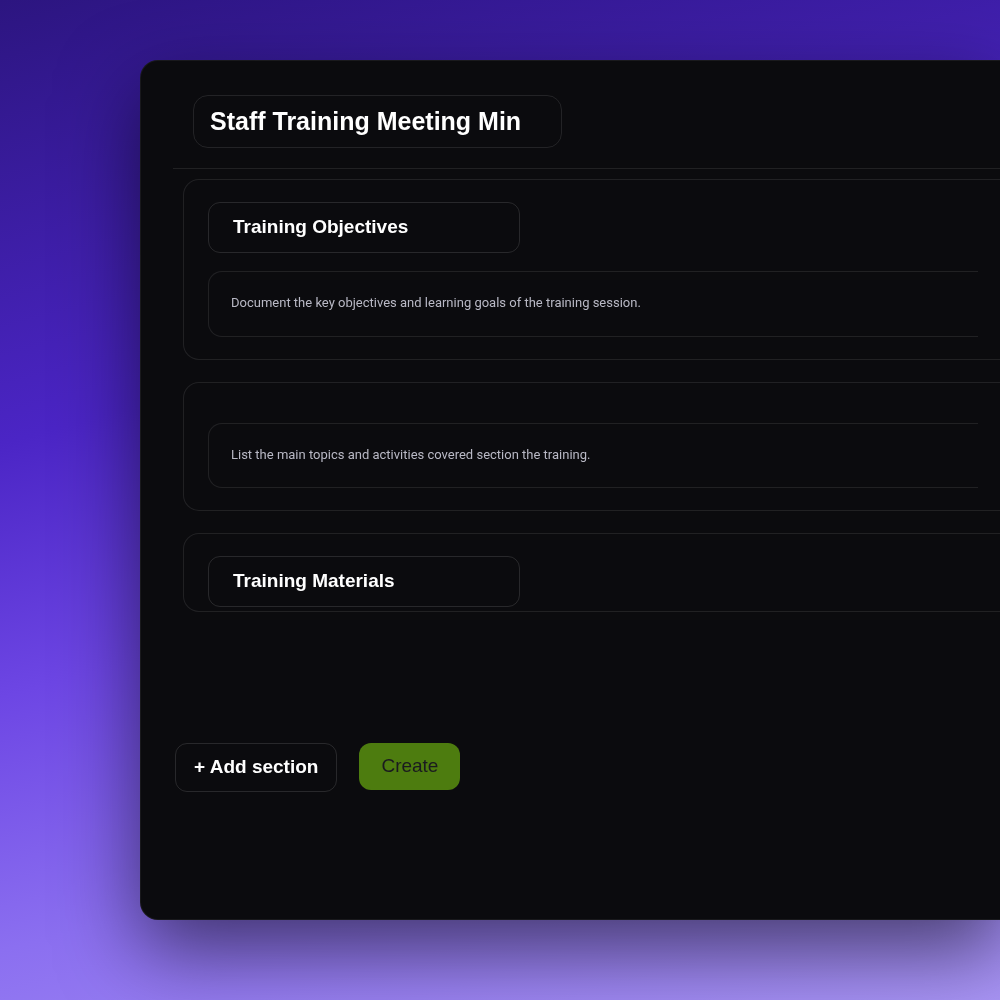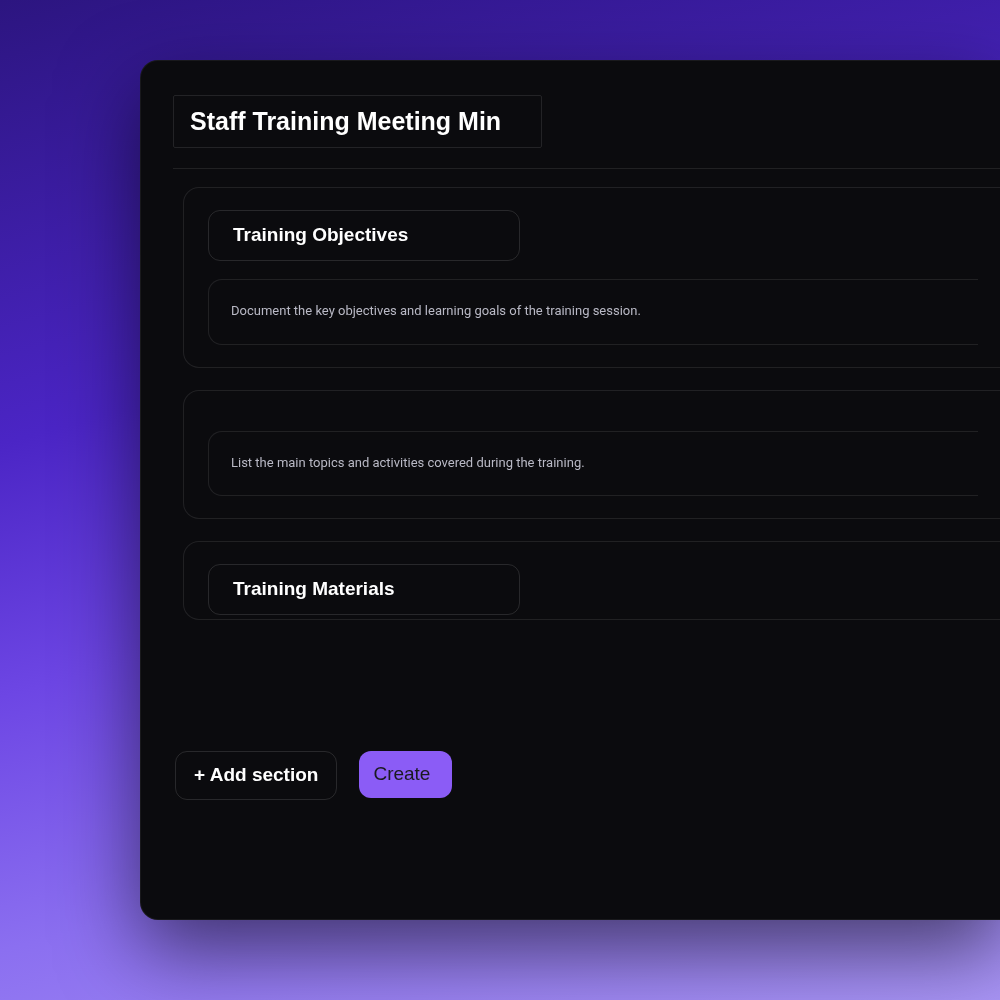--- a/index.html
+++ b/index.html
@@ -21,43 +21,44 @@
     border-right: none;
     box-shadow: 0 30px 80px rgba(0,0,0,0.55);
     padding: 34px 0 30px 32px;
     color: #e9e9ee;
     overflow: hidden;
   }
   .title-input {
     display: inline-block;
     background: transparent;
     border: 1px solid rgba(255,255,255,0.10);
-    border-radius: 2px;
+    border-radius: 15px;
     color: #ffffff;
     font-size: 25px;
     font-weight: 600;
     padding: 10px 16px 11px 16px;
     min-width: 320px;
     outline: none;
     line-height: 1.2;
+    margin-left: 20px;
   }
   .subtitle {
     margin-top: 16px;
     color: #9a9aa7;
     font-size: 19px;
     padding-left: 2px;
   }
   .divider {
     margin-top: 20px;
     border: none;
     border-top: 1px solid rgba(255,255,255,0.09);
     width: 100%;
   }
   .sections-scroll {
-    margin-top: 18px;
+    margin-top: 10px;
     height: 560px;
     overflow: hidden;
     padding-left: 10px;
   }
   .section-card {
     border: 1px solid rgba(255,255,255,0.09);
     border-right: none;
     border-radius: 16px 0 0 16px;
     padding: 22px 22px 22px 24px;
     margin-bottom: 22px;
@@ -101,27 +102,27 @@
     border: 1px solid rgba(255,255,255,0.12);
     border-radius: 12px;
     color: #ffffff;
     font-size: 19px;
     font-weight: 600;
     padding: 12px 18px 13px 18px;
     cursor: pointer;
   }
   .create-btn {
     align-self: flex-start;
-    background: #8b5cf6;
+    background: #4d7c0f;
     border: none;
     border-radius: 12px;
     color: #1a1a1f;
     font-size: 19px;
     font-weight: 500;
-    padding: 12px 22px 13px 14px;
+    padding: 12px 22px 13px 22px;
     cursor: pointer;
   }
 </style>
 </head>
 <body>
 
 <div class="panel">
 
   <input type="text" class="title-input" value="Staff Training Meeting Min" style="">
 
@@ -129,21 +130,21 @@
   <hr class="divider">
 
   <div class="sections-scroll">
 
     <div class="section-card">
       <input type="text" class="section-title" value="Training Objectives" style="">
       <div class="section-desc" contenteditable="true" style="">Document the key objectives and learning goals of the training session.</div>
     </div>
 
     <div class="section-card">
-      <div class="section-desc" contenteditable="true" style="">List the main topics and activities covered during the training.</div>
+      <div class="section-desc" contenteditable="true" style="">List the main topics and activities covered section the training.</div>
     </div>
 
     <div class="section-card compact">
       <input type="text" class="section-title" value="Training Materials" style="">
       
     </div>
 
   </div>
 
   <div class="footer-row">

